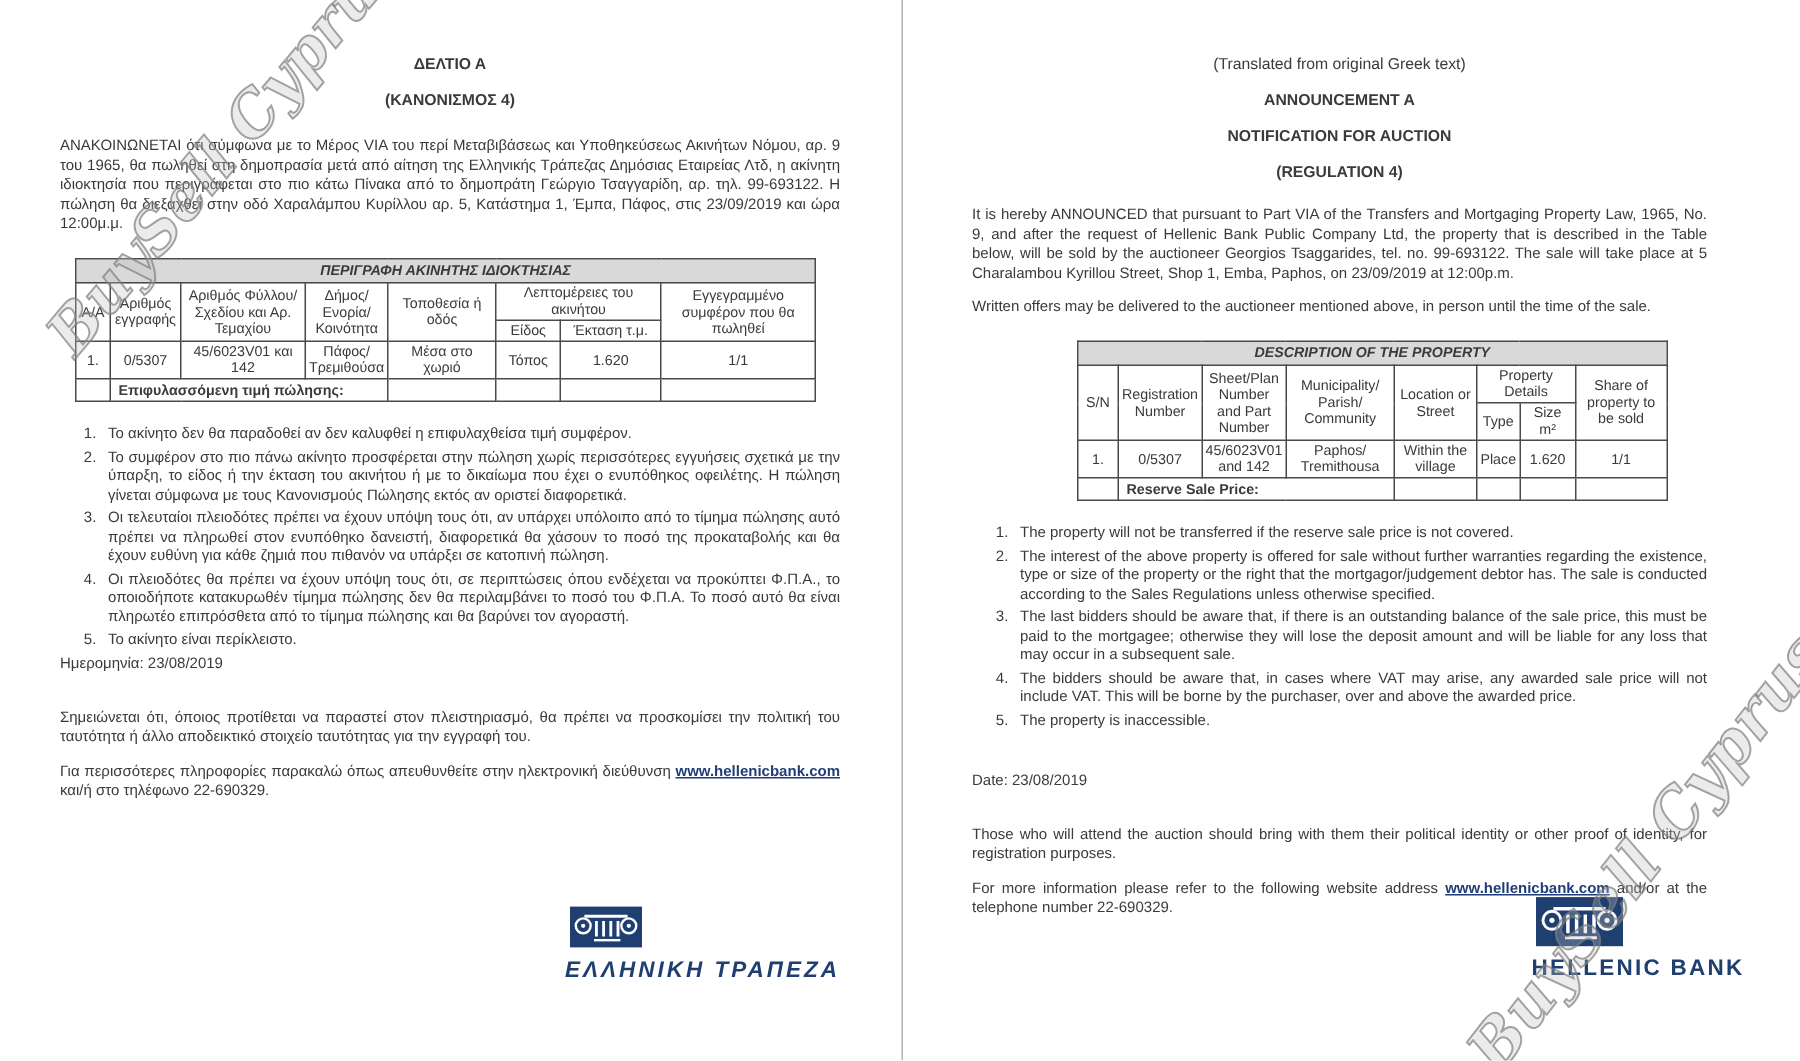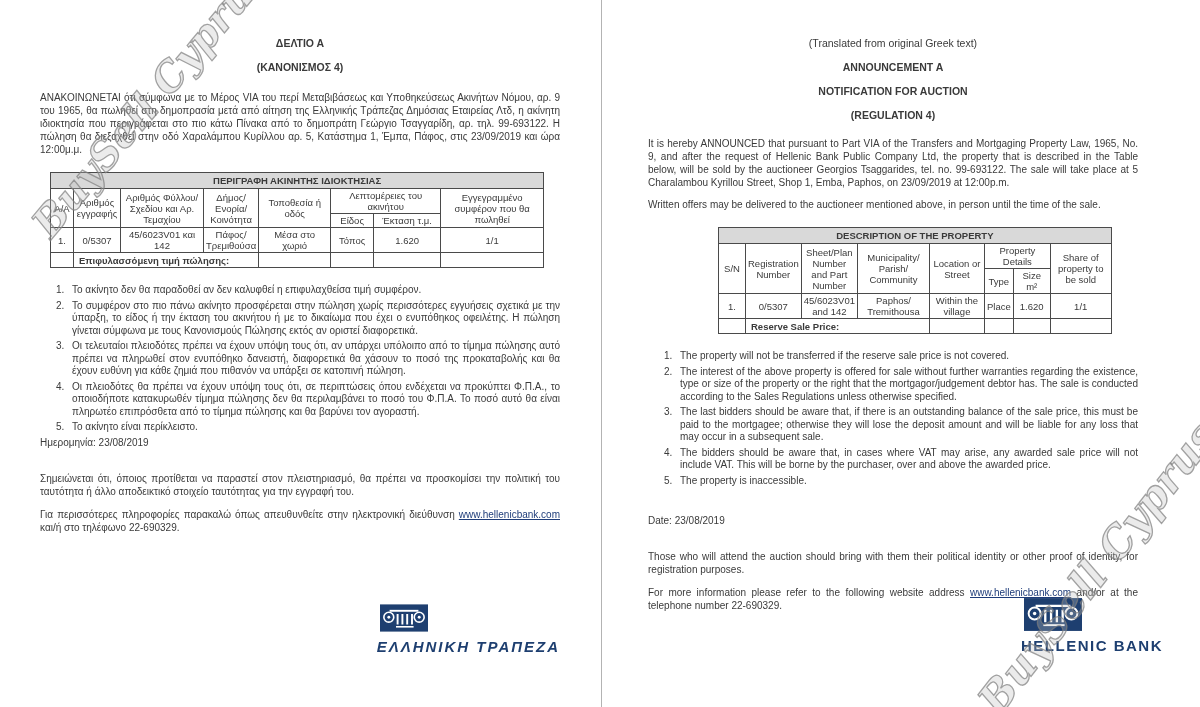--- a/index.html
+++ b/index.html
@@ -41,39 +41,39 @@
     border-collapse: collapse;
     font-size: 9.5px; line-height: 11px;
     text-align: center; color: #3a3a3a;
     margin-top: 16px;
   }
   table.prop-table td {
     border: 1px solid #4a4a4a;
     padding: 1px 2px; vertical-align: middle;
   }
   .tbl-title td {
-    background: #d9d9d9; font-weight: bold; height: 13px;
+    background: #d9d9d9; font-weight: bold; height: 13px; font-style: italic;
   }
   .tbl-data td { height: 21px; }
   .tbl-foot td { height: 12px; }
   .reserve-label { font-weight: bold; text-align: left !important; padding-left: 5px !important; }
   .tl { margin-left: 10px; }
   .tr-ind { margin-left: 70px; }
 
   ol.terms {
     margin: 16px 0 0 0; padding-left: 27px;
     font-size: 10px; line-height: 12.5px; text-align: justify;
   }
   ol.terms li { margin-bottom: 3px; padding-left: 5px; }
 
   .date-line { font-size: 10px; }
   .date-line-r { font-size: 10px; margin-top: 28px; }
   .note-par { margin-top: 24px !important; }
   .info-par { margin-top: 10px !important; }
-  a.doc-link { color: #1f3d7a; text-decoration: underline; cursor: pointer; }
+  a.doc-link { color: #1f3d7a; text-decoration: underline; cursor: pointer; font-weight: bold; }
 
   .logo-block { position: absolute; }
   .logo-block-left  { right: 41px; top: 604px; }
   .logo-block-right { right: 37px; top: 598px; }
   .logo-text {
     display: block; font-weight: bold; color: #1e3f70;
     margin-top: 6px; white-space: nowrap;
   }
   .logo-text-el { font-size: 15px; letter-spacing: 2px; font-style: italic; }
   .logo-text-en { font-size: 15px; letter-spacing: 1.5px; }

